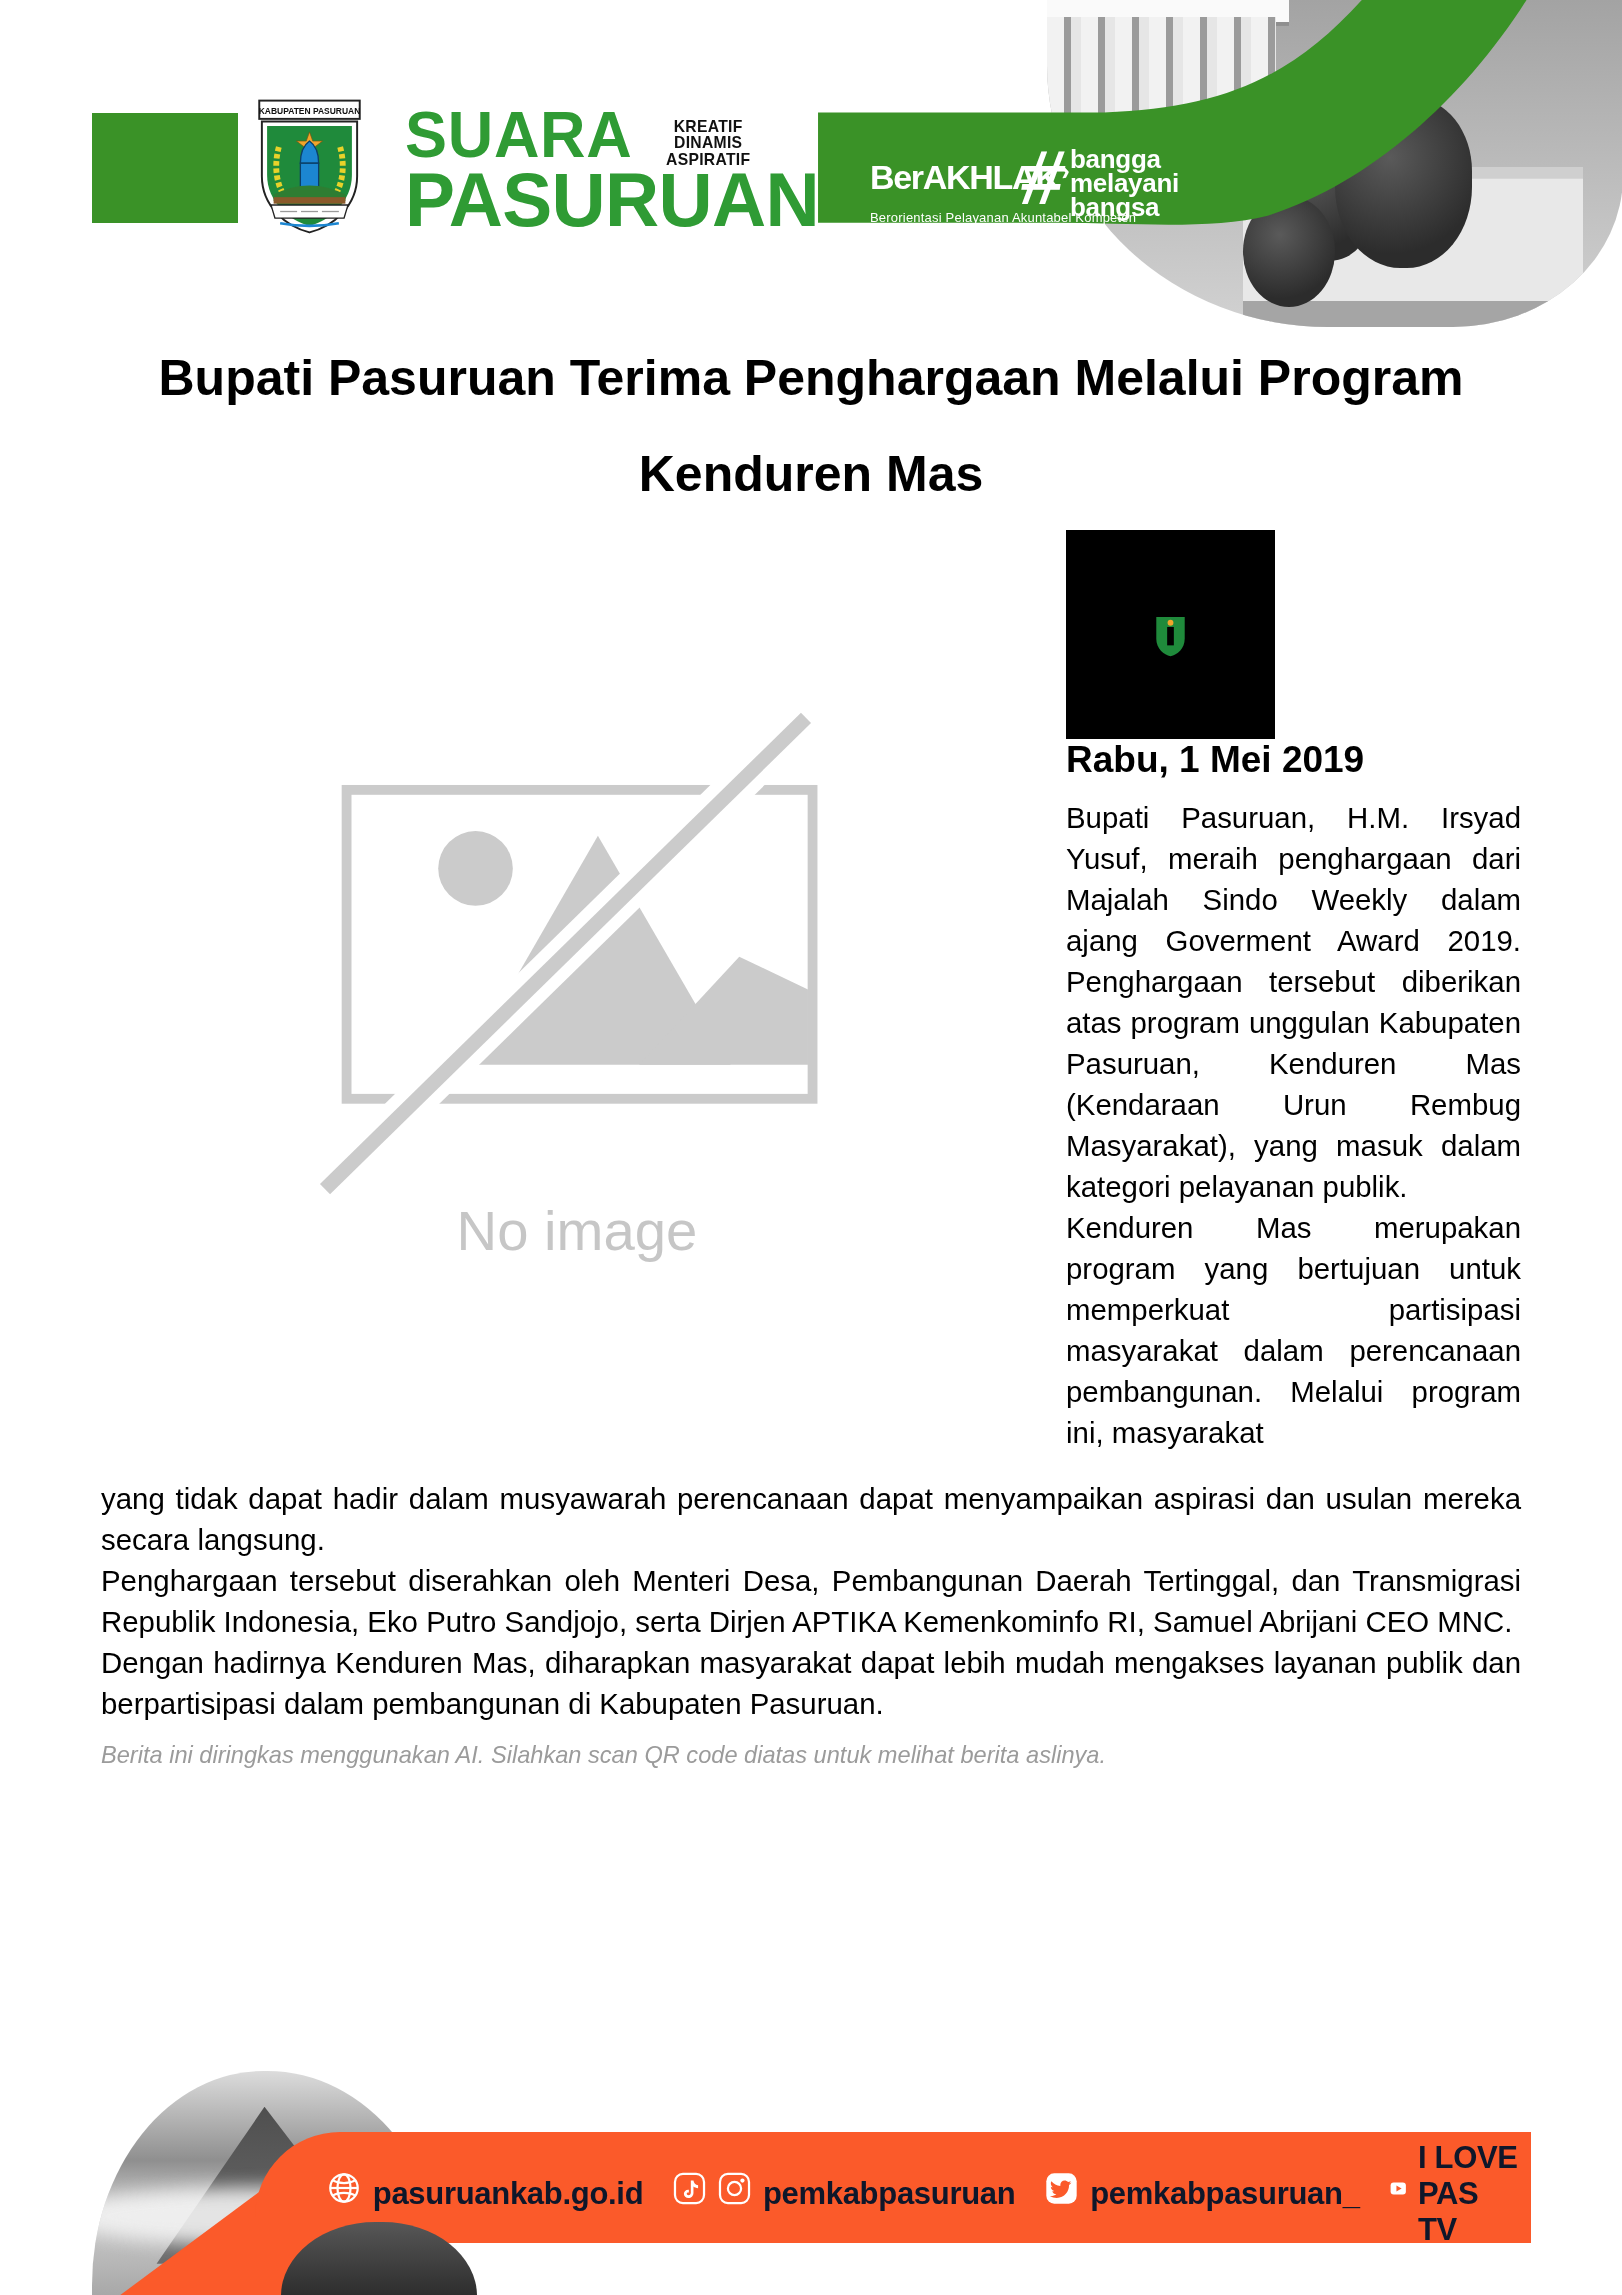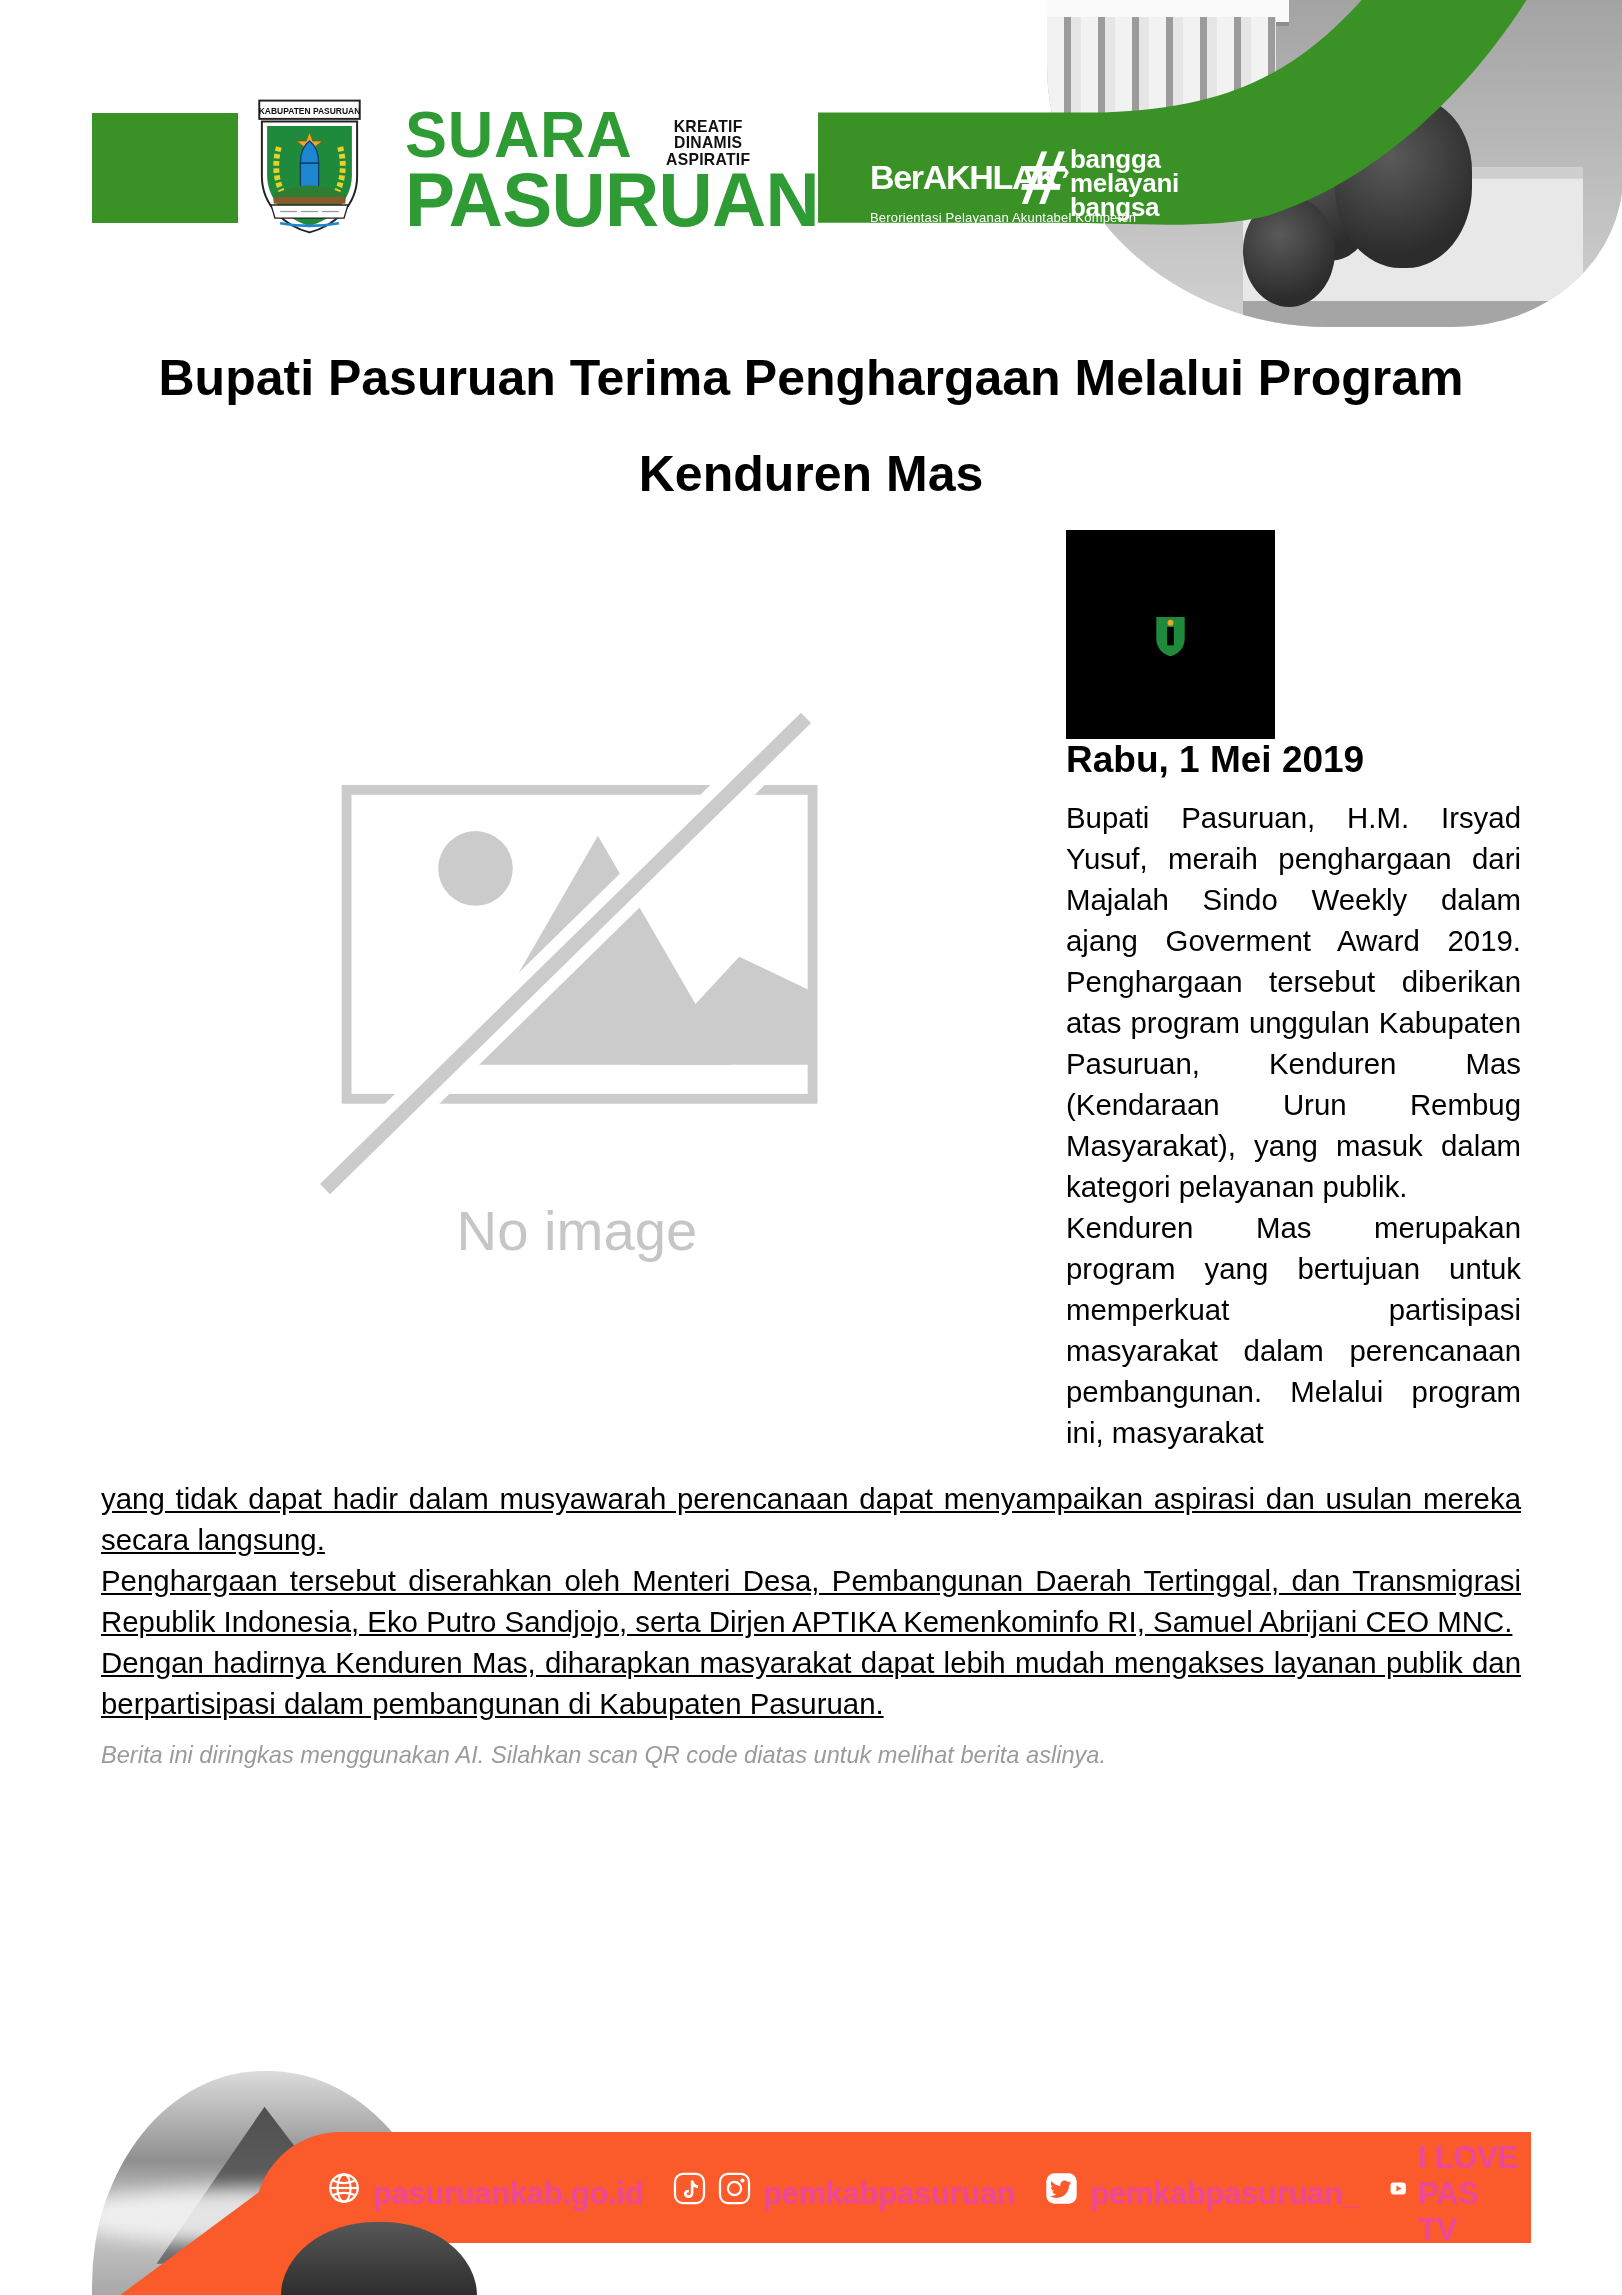--- a/index.html
+++ b/index.html
@@ -44,21 +44,21 @@
   .title{margin:0 auto;max-width:1479px;text-align:center;font-size:50px;line-height:96px;font-weight:700;}
   .columns{display:flex;margin-top:7.9px;}
   .leftcol{width:965px;flex:0 0 auto;}
   .noimg-svg{display:block;margin:178px auto 0;}
   .rightcol{width:455px;flex:0 0 auto;}
   #qr-svg{display:block;width:209px;height:209px;}
   #qr-svg rect{fill:#000;}
   .date{font-size:37px;font-weight:700;}
   .coltext p{margin:15.7px 0 0;font-size:29.4px;line-height:41px;text-align:justify;}
   .coltext p + p{margin-top:0;}
-  .fulltext{margin-top:25px;text-decoration:underline;}
+  .fulltext{margin-top:25px;}
   .fulltext p{margin:0;font-size:29.4px;line-height:41px;text-align:justify;}
   .disclaimer{margin-top:17px;font-size:23.6px;line-height:29px;color:#9b9b9b;font-style:italic;}
 
   
   .mtn-blob{position:absolute;left:92px;top:2071px;width:357px;height:224px;overflow:hidden;
             border-radius:173px 183px 0 0 / 216px 226px 0 0;
             background:linear-gradient(180deg,#dcdcdc 0%,#8f8f8f 40%,#cfcfcf 62%,#a8a8a8 100%);}
   .volcano{position:absolute;left:8%;top:16%;width:84%;height:70%;
            background:linear-gradient(180deg,#4f4f4f,#6d6d6d);
            clip-path:polygon(48% 0%, 12% 100%, 88% 100%);}
@@ -67,21 +67,21 @@
   .orange-leg{position:absolute;left:39px;top:2132px;width:563px;height:164px;background:#fb5a2a;
               clip-path:polygon(80px 164px, 301px 0px, 517px 0px, 277px 164px);}
   .orange-band{position:absolute;left:255px;top:2132px;width:1276px;height:111px;background:#fb5a2a;
                border-top-left-radius:85px;}
   .dark-arch{position:absolute;left:281px;top:2222px;width:196px;height:74px;
              border-radius:98px 98px 0 0 / 77px 77px 0 0;
              background:linear-gradient(180deg,#575757,#2d2d2d);}
   .foot-row{position:absolute;left:327px;top:2167px;width:1152px;height:42px;display:flex;
             align-items:center;gap:30px;color:#fff;}
   .foot-item{display:flex;align-items:center;gap:11.8px;}
-  .foot-item .lbl{font-size:31px;font-weight:700;letter-spacing:-0.3px;color:#ec4899;margin-top:12px;}
+  .foot-item .lbl{font-size:31px;font-weight:700;letter-spacing:-0.3px;color:#0f172a;margin-top:12px;}
   .ficon{display:block;}
 </style>
 </head>
 <body>
 
 <div id="page">
 
   <div class="green-rect"></div>
 
   <svg class="shield" viewBox="0 0 170 210">

